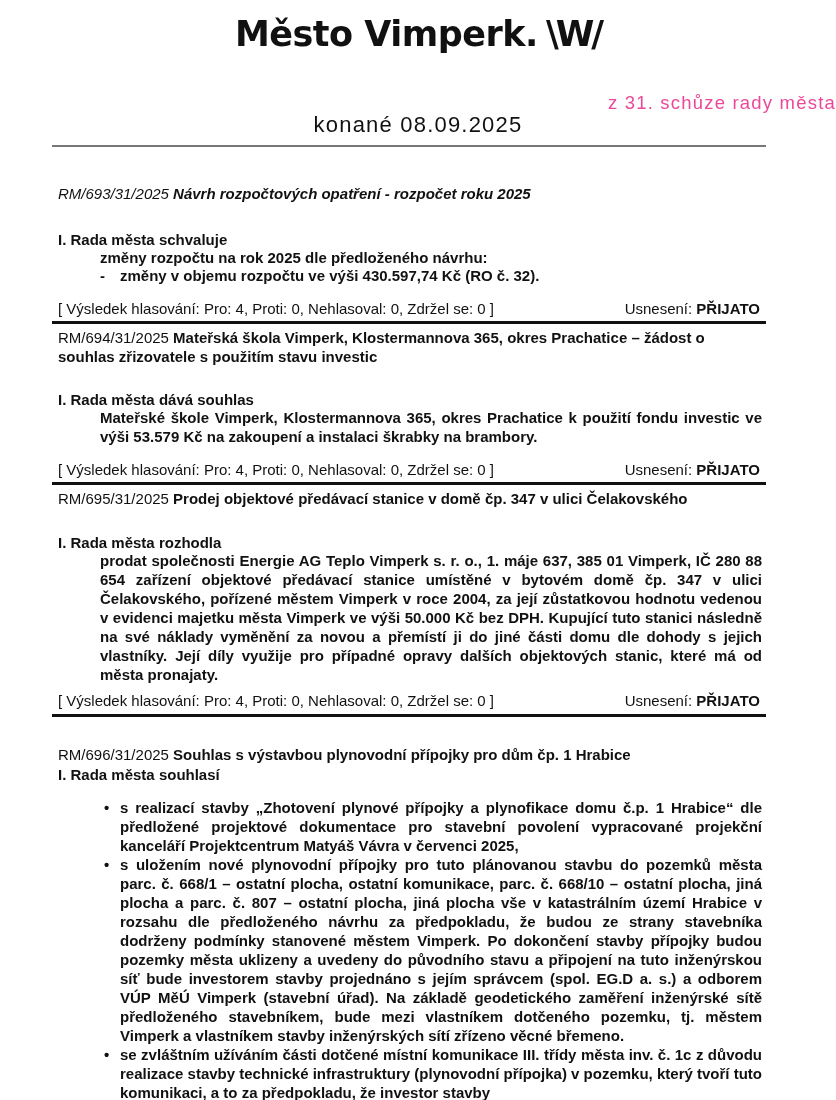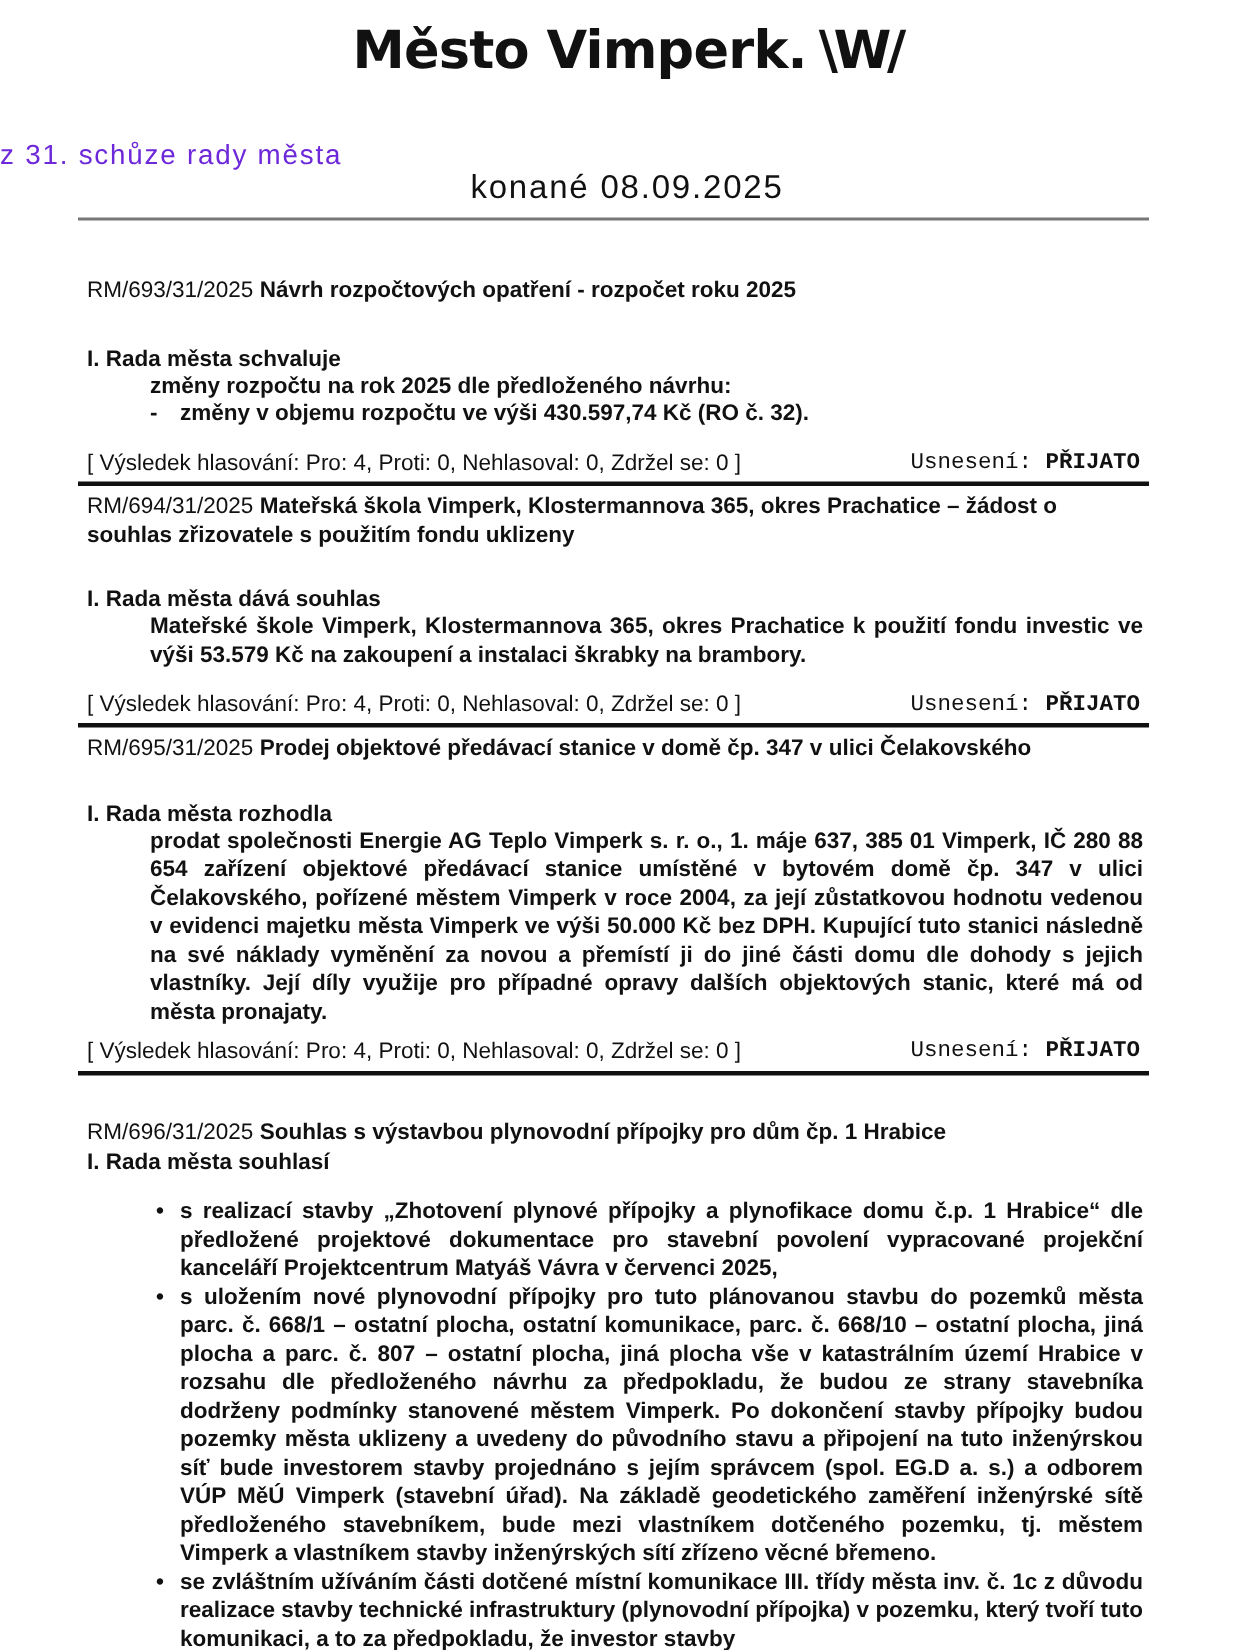--- a/index.html
+++ b/index.html
@@ -5,37 +5,37 @@
   html, body { margin: 0; padding: 0; background: #ffffff; }
   body { width: 836px; height: 1100px; overflow: hidden; position: relative; color: #111; }
   .page { position: absolute; left: 0; top: 0; width: 836px; height: 1100px; }
 
   
   .logo-line { position: absolute; top: 12px; left: 0; width: 836px; text-align: center;
     font-family: "DejaVu Sans", sans-serif; font-weight: bold; font-size: 35px; letter-spacing: -0.5px; color: #111; line-height: 44px; }
   .logo-mark { display: inline-block; margin-left: 8px; font-family: "DejaVu Sans", sans-serif; font-weight: bold; letter-spacing: -3px; }
   .doc-title { position: absolute; top: 58px; left: 0; width: 836px; text-align: center;
     font-family: "Liberation Sans", sans-serif; font-size: 24px; letter-spacing: 1.5px; color: #111; line-height: 30px; }
-  .sub1 { position: absolute; top: 92px; left: 0; width: 836px; text-align: left;
-    font-family: "Liberation Sans", sans-serif; font-size: 18.5px; letter-spacing: 1.2px; line-height: 22px; color: #6d28d9; }
+  .sub1 { position: absolute; top: 92px; left: 0; width: 836px; text-align: right;
+    font-family: "Liberation Sans", sans-serif; font-size: 18.5px; letter-spacing: 1.2px; line-height: 22px; color: #ec4899; }
   .sub2 { position: absolute; top: 114px; left: 0; width: 836px; text-align: center;
     font-family: "Liberation Sans", sans-serif; font-size: 22px; letter-spacing: 1.2px; line-height: 22px; color: #111; }
   .header-rule { position: absolute; top: 145px; left: 52px; width: 714px; height: 2px; background: #777; }
 
   
   .txt { font-family: "Liberation Sans", sans-serif; font-size: 15px; color: #111; line-height: 19px; }
   .b { font-weight: bold; }
   .abs { position: absolute; }
   .heading { left: 58px; width: 706px; }
   .heading .code { font-weight: normal; }
   .heading .title { font-weight: bold; }
   .decision-label { left: 58px; font-weight: bold; }
   .body-para { left: 100px; width: 662px; font-weight: bold; text-align: justify; }
   .vote { left: 58px; }
-  .result { right: 76px; text-align: right; font-family: Liberation Mono, monospace; }
+  .result { right: 76px; text-align: right; }
   .rule { position: absolute; left: 52px; width: 714px; height: 3px; background: #111; }
 
   ul.bullets { position: absolute; left: 100px; top: 798px; width: 662px; margin: 0; padding: 0; list-style: none; }
   ul.bullets li { position: relative; padding-left: 20px; font-weight: bold; text-align: justify; margin: 0; }
   ul.bullets li .dot { position: absolute; left: 4px; top: 0; font-weight: bold; }
 
   .dash-row { left: 100px; width: 662px; font-weight: bold; }
   .dash-row .dash { display: inline-block; width: 20px; }
 </style>
 </head>
@@ -43,40 +43,40 @@
 
 <div class="page">
 
   <div class="logo-line">
     <span>Město Vimperk.</span><span class="logo-mark">\W/</span>
   </div>
   <div class="sub1">z 31. schůze rady města</div>
   <div class="sub2">konané 08.09.2025</div>
   <div class="header-rule"></div>
 
-  <div class="abs txt heading" style="top:184px;">
+  <div class="abs txt heading" style="top:184px;font-style:italic;">
     <span class="code">RM/693/31/2025</span>
     <span class="title">Návrh rozpočtových opatření - rozpočet roku 2025</span>
   </div>
   <div class="abs txt decision-label" style="top:230px;">I. Rada města schvaluje</div>
   <div class="abs txt body-para" style="top:248px;">změny rozpočtu na rok 2025 dle předloženého návrhu:</div>
   <div class="abs txt dash-row" style="top:266px;">
     <span class="dash">-</span><span>změny v objemu rozpočtu ve výši 430.597,74 Kč (RO č. 32).</span>
   </div>
   <div class="abs txt vote" style="top:299px;">[ Výsledek hlasování: Pro: 4, Proti: 0, Nehlasoval: 0, Zdržel se: 0 ]</div>
   <div class="abs txt result" style="top:299px;">
     <span>Usnesení:</span>
     <span class="b">PŘIJATO</span>
   </div>
   <div class="rule" style="top:321px;"></div>
 
   <div class="abs txt heading" style="top:328px;">
     <span class="code">RM/694/31/2025</span>
     <span class="title">Mateřská škola Vimperk, Klostermannova 365, okres Prachatice – žádost o</span><br>
-    <span class="title">souhlas zřizovatele s použitím fondu uklizeny</span>
+    <span class="title">souhlas zřizovatele s použitím stavu investic</span>
   </div>
   <div class="abs txt decision-label" style="top:390px;">I. Rada města dává souhlas</div>
   <div class="abs txt body-para" style="top:408px;">Mateřské škole Vimperk, Klostermannova 365, okres Prachatice k použití fondu investic ve výši 53.579 Kč na zakoupení a instalaci škrabky na brambory.</div>
   <div class="abs txt vote" style="top:460px;">[ Výsledek hlasování: Pro: 4, Proti: 0, Nehlasoval: 0, Zdržel se: 0 ]</div>
   <div class="abs txt result" style="top:460px;">
     <span>Usnesení:</span>
     <span class="b">PŘIJATO</span>
   </div>
   <div class="rule" style="top:482px;"></div>
 

